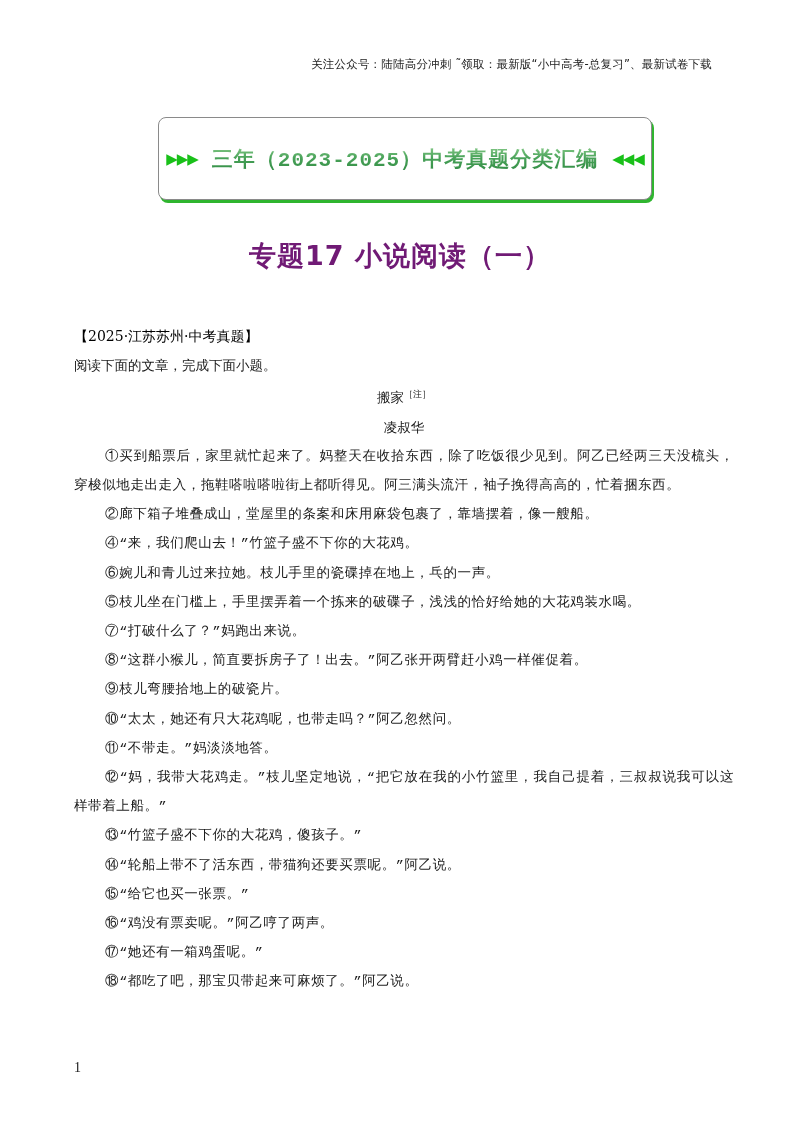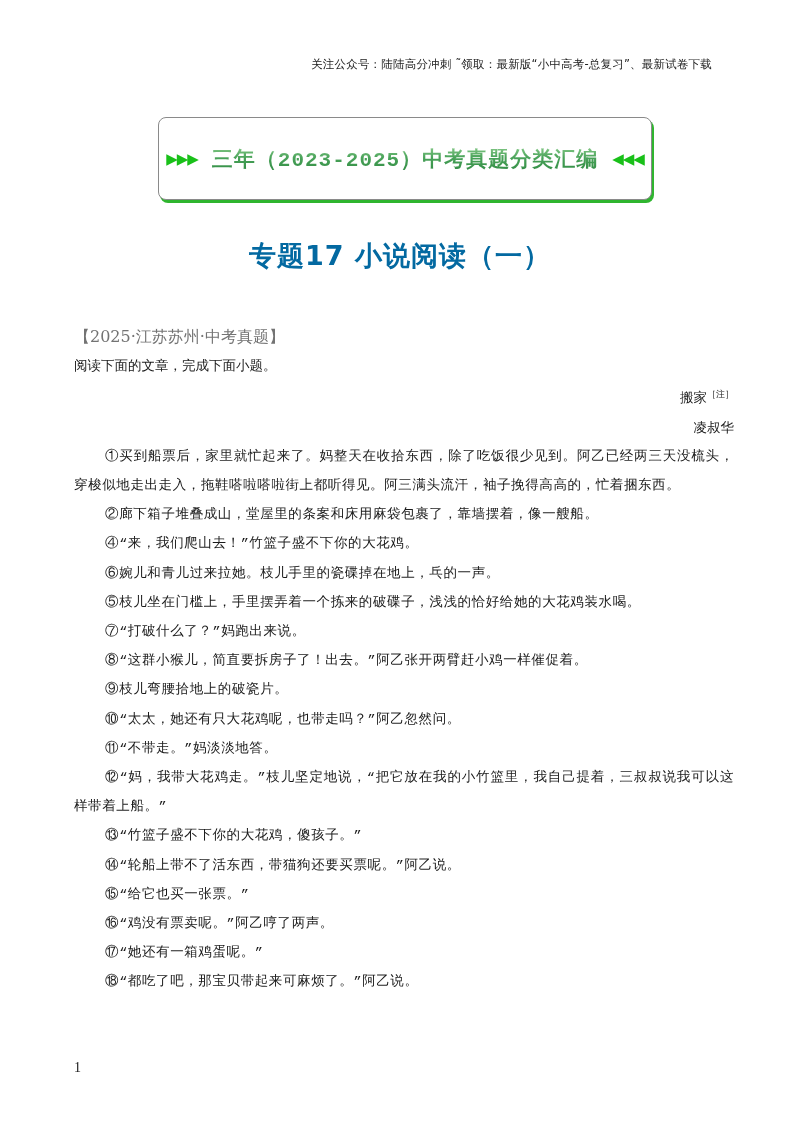--- a/index.html
+++ b/index.html
@@ -29,29 +29,29 @@
   .banner-arrows.right { margin-left: 14px; }
   .banner-title {
     font-family: Liberation Mono, monospace;
     font-size: 21px; font-weight: bold; letter-spacing: 1px;
     background: linear-gradient(to bottom, #8fd08f 0%, #4aa35a 45%, #2f8a42 100%);
     -webkit-background-clip: text; background-clip: text; color: transparent;
   }
   .page-title {
     position: absolute; top: 238px; left: 0; width: 800px; text-align: center;
     font-family: "DejaVu Sans", "Liberation Sans", sans-serif;
-    font-size: 27px; font-weight: bold; color: #0369a1; letter-spacing: 1px;
+    font-size: 27px; font-weight: bold; color: #701a75; letter-spacing: 1px;
   }
   .content {
     position: absolute; left: 74px; top: 322px; width: 660px;
     font-size: 13.5px; line-height: 29.2px;
   }
-  .source-tag { color: #737373; font-size: 16px; }
+  .source-tag { color: #000000; font-size: 14px; }
   .instruction { }
-  .center { text-align: right; }
+  .center { text-align: center; }
   .article-title sup { font-size: 9px; vertical-align: 5px; }
   .para { text-indent: 2.3em; margin: 0; text-align: justify; letter-spacing: 0.6px; font-family: Liberation Mono, monospace; }
   .page-number {
     position: absolute; left: 74px; top: 1060px; font-size: 14px;
     font-family: "Liberation Serif", serif;
   }
 </style>
 </head>
 <body>
 

